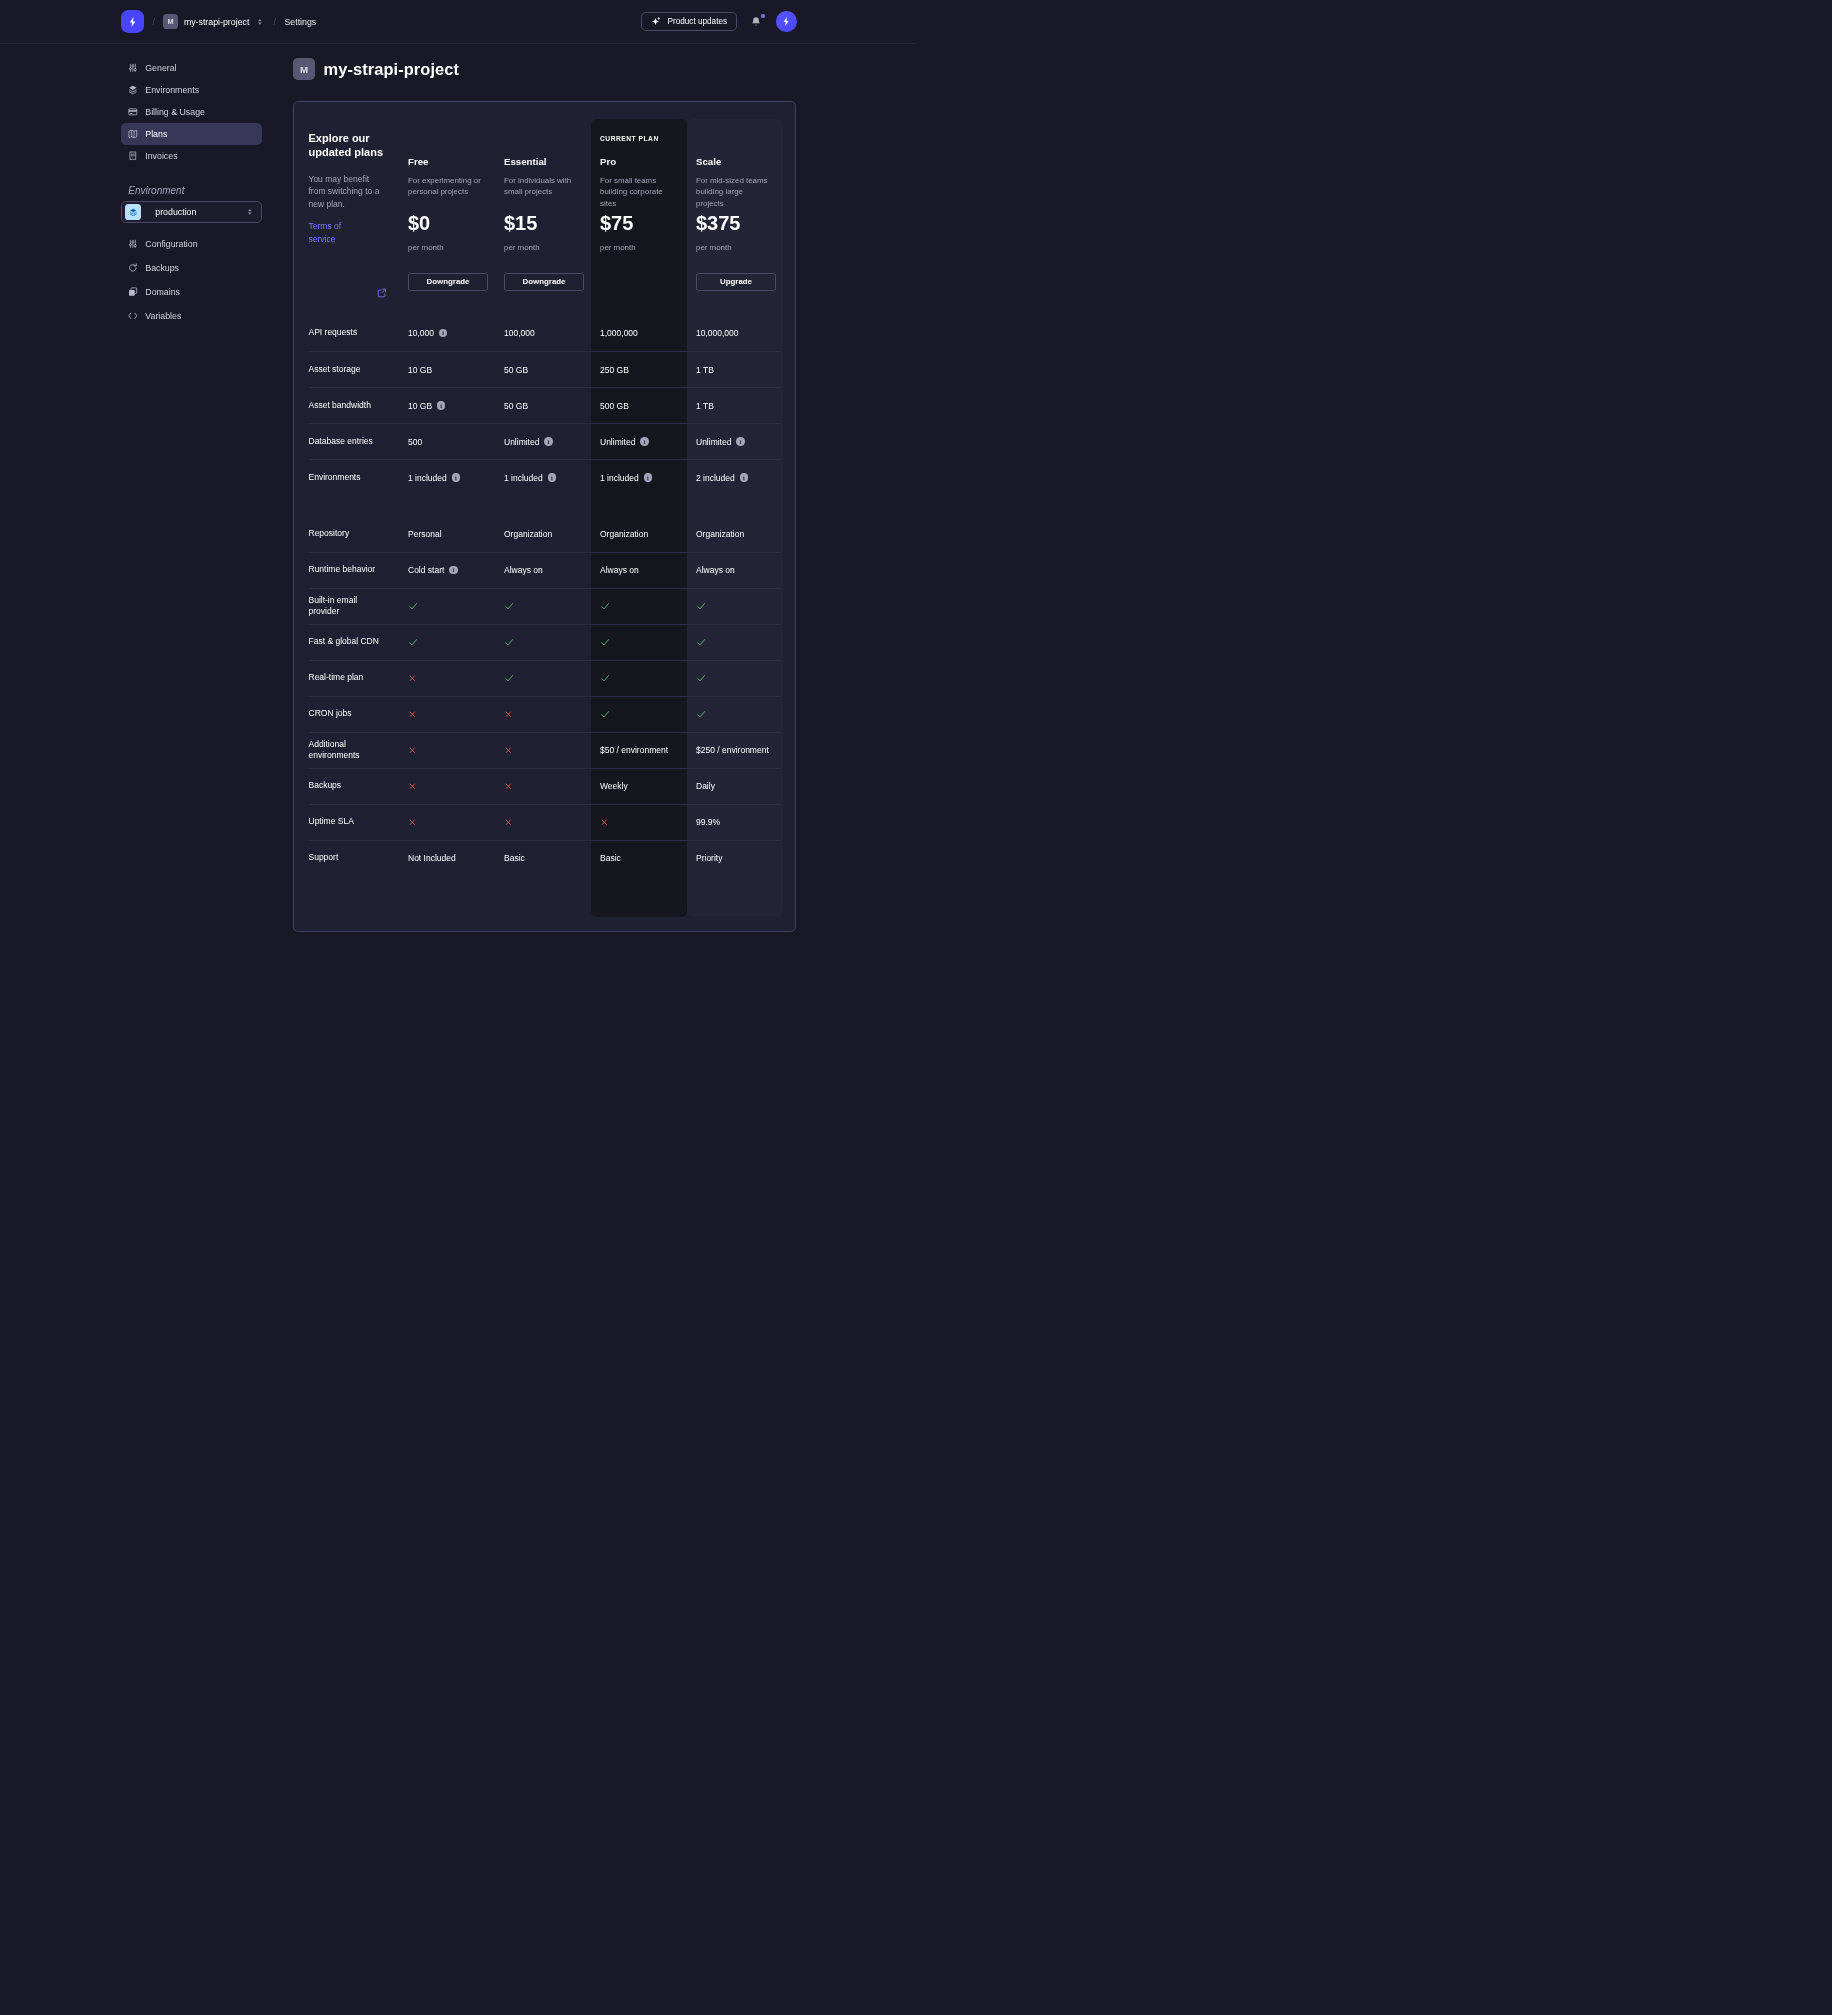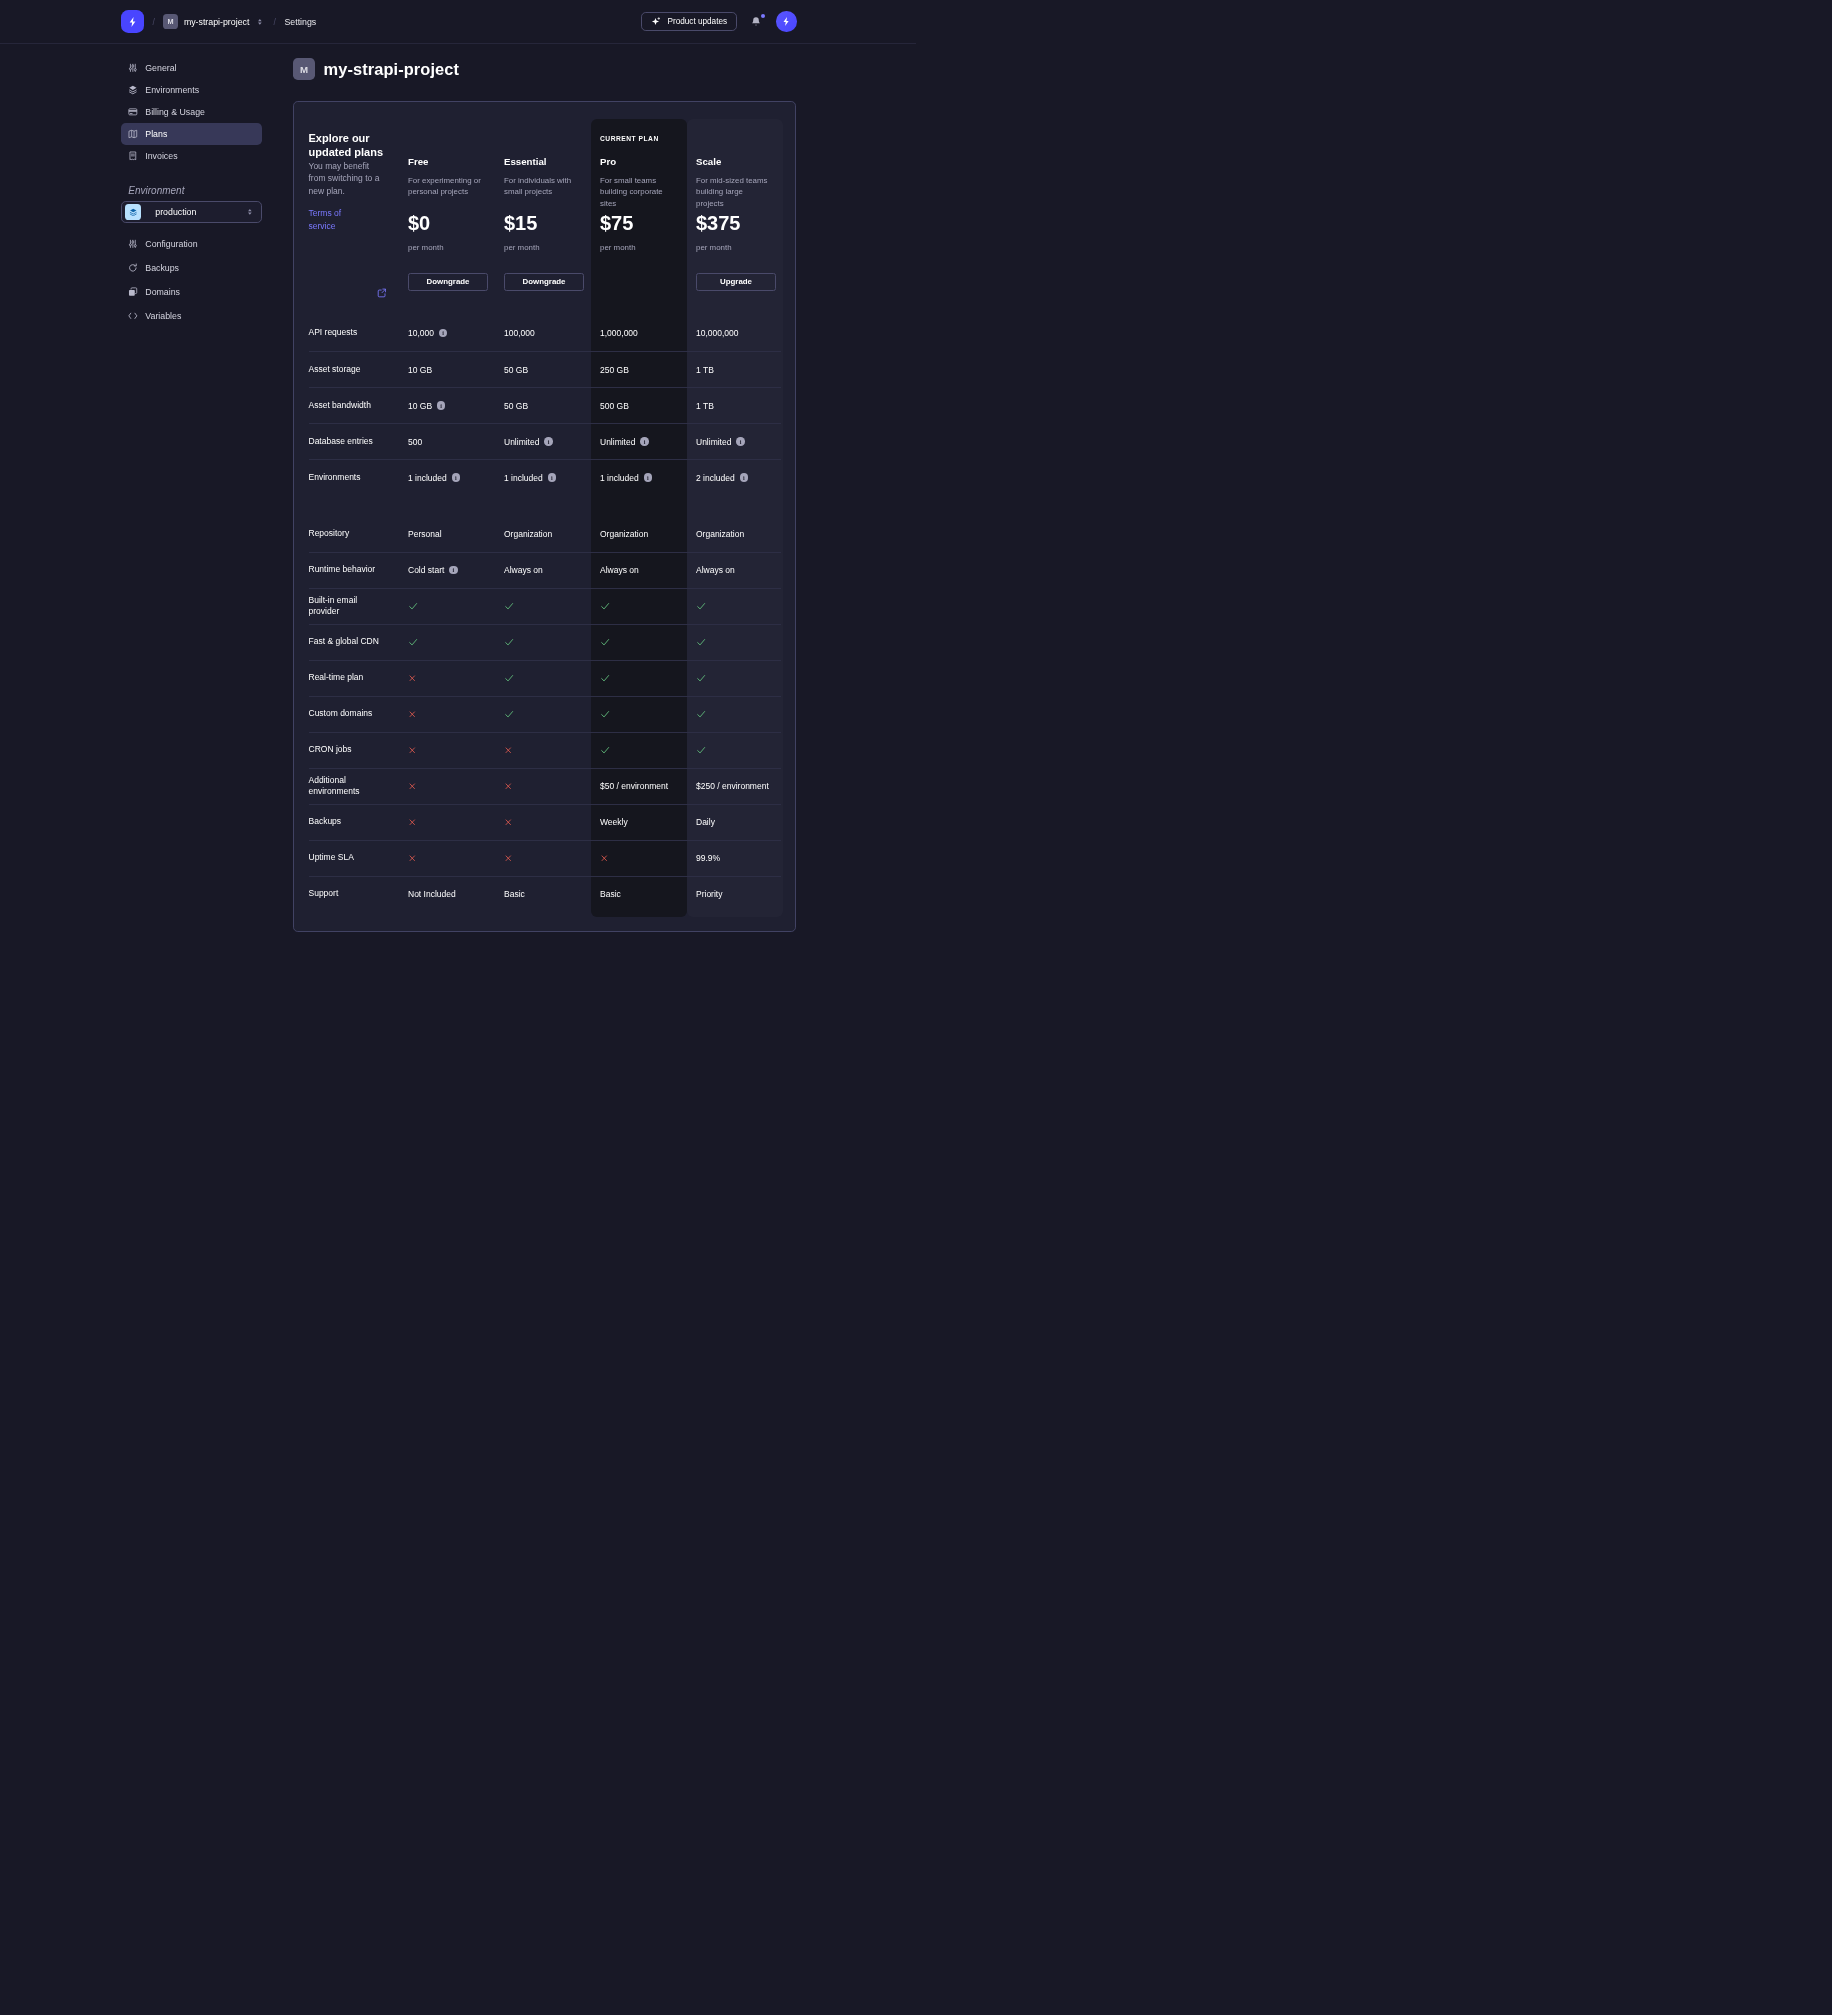--- a/index.html
+++ b/index.html
@@ -89,21 +89,21 @@
   .band { position:absolute; top:17px; width:96px; height:798px; border-radius:6px; }
   .band-pro { left:297px; background:#15161e; }
   .band-scale { left:393px; background:rgba(255,255,255,0.018); }
 
   .plans-header {
     position:relative; padding:14.5px 14.5px 0; height:213px;
     display:grid; grid-template-columns:91px 96px 96px 96px 96px;
   }
   .intro { position:relative; padding-right:15.8px; }
   .intro-title { margin-top:14px; font-size:11px; line-height:14px; font-weight:700; color:#ffffff; }
-  .intro-body { margin-top:1px; font-size:8.5px; line-height:12.7px; color:#a5a5ba; }
+  .intro-body { margin-top:14px; font-size:8.5px; line-height:12.7px; color:#a5a5ba; }
   .tos-link { display:inline-block; margin-top:9.7px; font-size:8.5px; line-height:12.7px; color:#7b79ff; cursor:pointer; width:42px; }
   .tos-icon { position:absolute; left:68px; bottom:17px; color:#7b79ff; cursor:pointer; }
 
   .plan-col { position:relative; padding:0 11px 0 8.5px; }
   .current-badge {
     position:absolute; top:18px; left:8.5px; font-size:6.7px; font-weight:700;
     letter-spacing:0.5px; color:#ffffff; white-space:nowrap;
   }
   .plan-name { margin-top:39px; font-size:9.7px; font-weight:600; color:#ffffff; line-height:12px; }
   .plan-desc { margin-top:7.3px; font-size:7.9px; line-height:11.5px; color:#a5a5ba; }
@@ -551,51 +551,20 @@
         </div>
         <div class="cell">
           <span>
             <svg width="10.3" height="10.3" viewBox="0 0 16 16">
               <path d="M2.6 8.7 6.3 12.3 13.4 3.9" fill="none" stroke="#5cb176" stroke-width="1.5" stroke-linecap="round" stroke-linejoin="round"></path>
             </svg>
           </span>
         </div>
       </div>
       <div class="p-row">
-        <div class="row-label">Custom domains</div>
-        <div class="cell">
-          <span>
-            <svg width="8.5" height="8.5" viewBox="0 0 16 16">
-              <path d="M3.8 3.6l8.4 8.8M12.2 3.6l-8.4 8.8" fill="none" stroke="#ee5e52" stroke-width="1.5" stroke-linecap="round"></path>
-            </svg>
-          </span>
-        </div>
-        <div class="cell">
-          <span>
-            <svg width="10.3" height="10.3" viewBox="0 0 16 16">
-              <path d="M2.6 8.7 6.3 12.3 13.4 3.9" fill="none" stroke="#5cb176" stroke-width="1.5" stroke-linecap="round" stroke-linejoin="round"></path>
-            </svg>
-          </span>
-        </div>
-        <div class="cell">
-          <span>
-            <svg width="10.3" height="10.3" viewBox="0 0 16 16">
-              <path d="M2.6 8.7 6.3 12.3 13.4 3.9" fill="none" stroke="#5cb176" stroke-width="1.5" stroke-linecap="round" stroke-linejoin="round"></path>
-            </svg>
-          </span>
-        </div>
-        <div class="cell">
-          <span>
-            <svg width="10.3" height="10.3" viewBox="0 0 16 16">
-              <path d="M2.6 8.7 6.3 12.3 13.4 3.9" fill="none" stroke="#5cb176" stroke-width="1.5" stroke-linecap="round" stroke-linejoin="round"></path>
-            </svg>
-          </span>
-        </div>
-      </div>
-      <div class="p-row">
         <div class="row-label">CRON jobs</div>
         <div class="cell">
           <span>
             <svg width="8.5" height="8.5" viewBox="0 0 16 16">
               <path d="M3.8 3.6l8.4 8.8M12.2 3.6l-8.4 8.8" fill="none" stroke="#ee5e52" stroke-width="1.5" stroke-linecap="round"></path>
             </svg>
           </span>
         </div>
         <div class="cell">
           <span>

